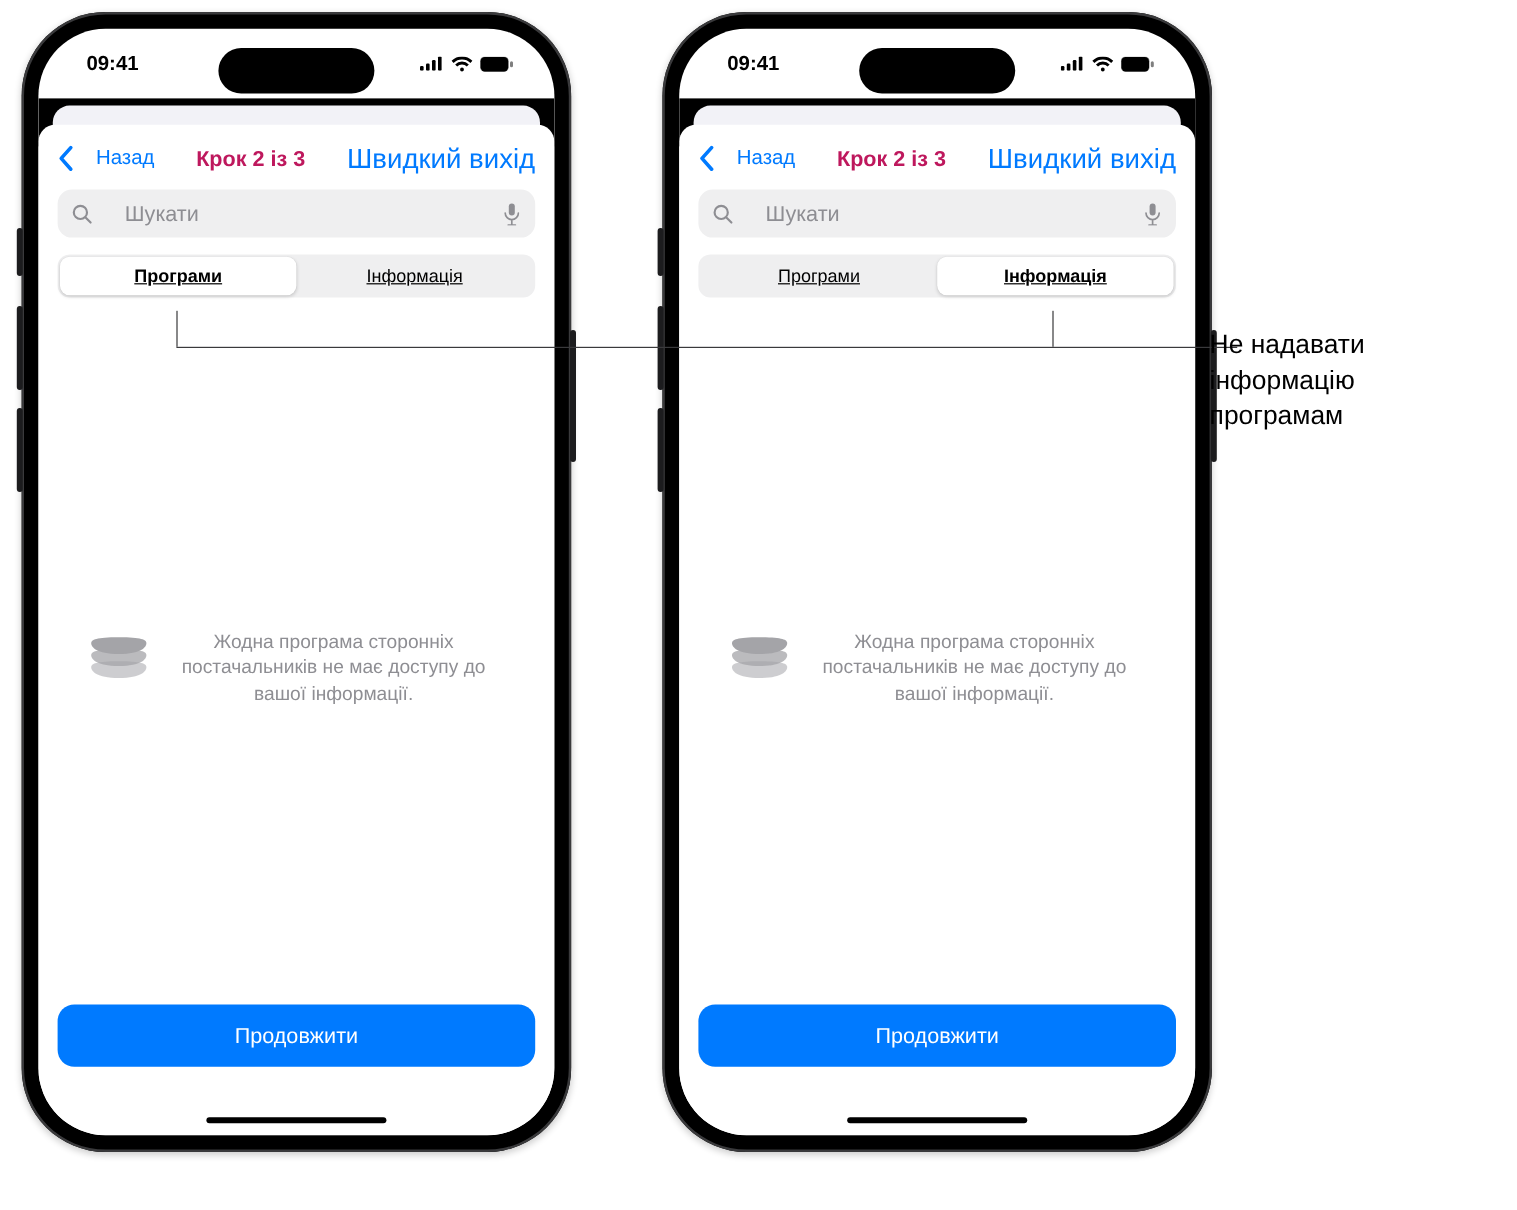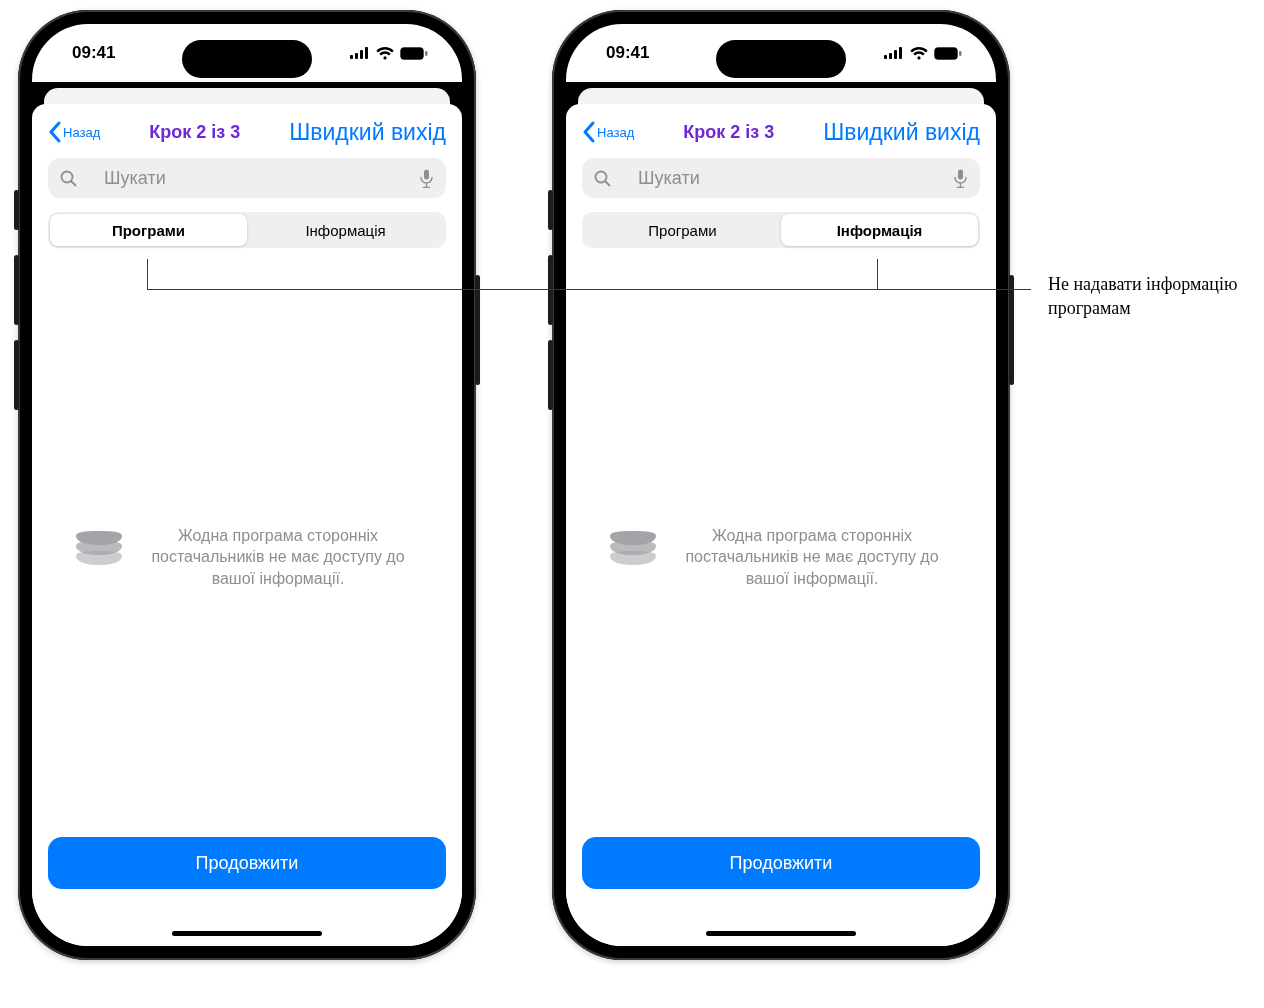--- a/index.html
+++ b/index.html
@@ -116,27 +116,27 @@
   .nav-row {
     display:flex;
     align-items:center;
     justify-content:space-between;
     height: 48px;
     margin-top: 4px;
   }
   .nav-back {
     display:inline-flex; align-items:center;
     color: var(--ios-blue);
-    font-size: 13px;
-    gap: 2px;
+    font-size: 17px;
+    gap: 19px;
   }
   .nav-title {
     font-weight: 600;
     font-size: 18px;
-    color:#6d28d9;
+    color:#be185d;
   }
   .nav-right {
     color: var(--ios-blue);
     font-size: 23px;
   }
 
   .search-field {
     margin-top: 2px;
     height: 40px;
     background: var(--ios-light-gray);
@@ -162,20 +162,21 @@
   }
   .segmented .seg {
     flex:1;
     display:flex; align-items:center; justify-content:center;
     font-size: 15px;
     font-weight: 500;
     color:#000;
     border-radius: 8px;
     position:relative;
     z-index:1;
+    text-decoration:underline;
   }
   .segmented .seg.active {
     background:#fff;
     box-shadow: 0 1px 3px rgba(0,0,0,.15), 0 0 0 .5px rgba(0,0,0,.04);
     font-weight:600;
   }
   .segmented .seg:not(.active) + .seg:not(.active)::before {
     content:"";
     position:absolute; left:0; top:6px; bottom:6px; width:1px;
     background: var(--ios-border-gray);
@@ -219,27 +220,26 @@
     height:1px;
     background:#3a3a3c;
   }
   .callout-v {
     position:absolute;
     width:1px;
     background:#3a3a3c;
   }
   .callout-text {
     position:absolute;
-    left: 1048px;
+    left: 1008px;
     top: 272px;
-    font-size: 18px;
+    font-size: 22px;
     line-height: 1.35;
     color:#000;
     max-width: 210px;
-    font-family: Liberation Serif, serif;
   }
 </style>
 </head>
 <body>
 
 <div class="stage">
 
   <div class="phone left">
     <div class="side-left-1"></div>
     <div class="side-left-2"></div>

